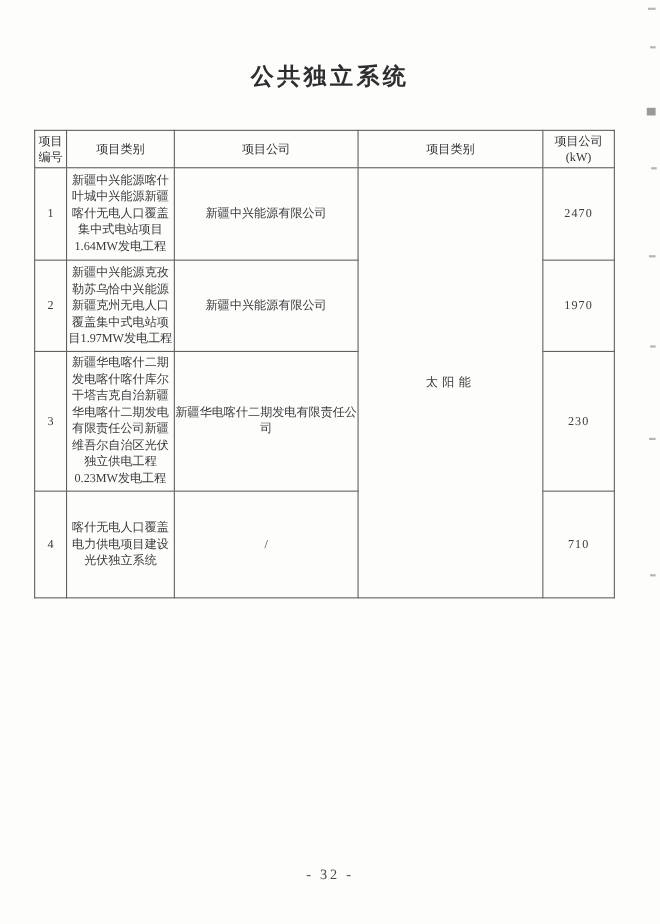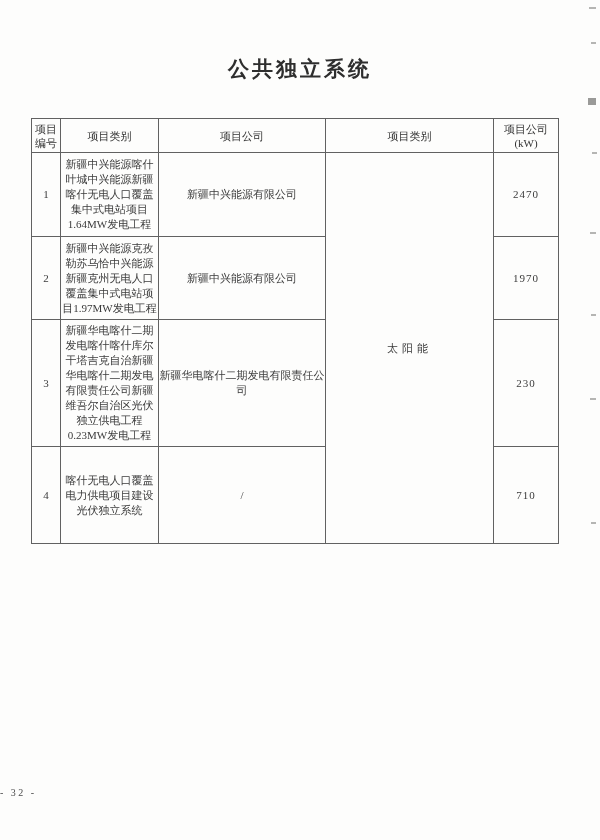--- a/index.html
+++ b/index.html
@@ -57,22 +57,22 @@
   tr.r2     { height: 83px; }
   tr.r3     { height: 127px; }
   tr.r4     { height: 97px; }
   td.c-cat  { letter-spacing: 4px; }
   td.c-cap  { letter-spacing: 1px; }
   .page-footer {
     position: absolute;
     top: 787px;
     left: 0;
     width: 100%;
-    text-align: left;
-    font-size: 10px;
+    text-align: center;
+    font-size: 13px;
     letter-spacing: 2.5px;
     color: #4a4a4a;
   }
   .artifact {
     position: absolute;
     background: #b5b5b3;
   }
   .a1 { left: 589px; top: 7px;   width: 7px; height: 2px; }
   .a2 { left: 591px; top: 42px;  width: 5px; height: 2px; }
   .a3 { left: 588px; top: 98px;  width: 8px; height: 7px; background:#9a9a98; }

